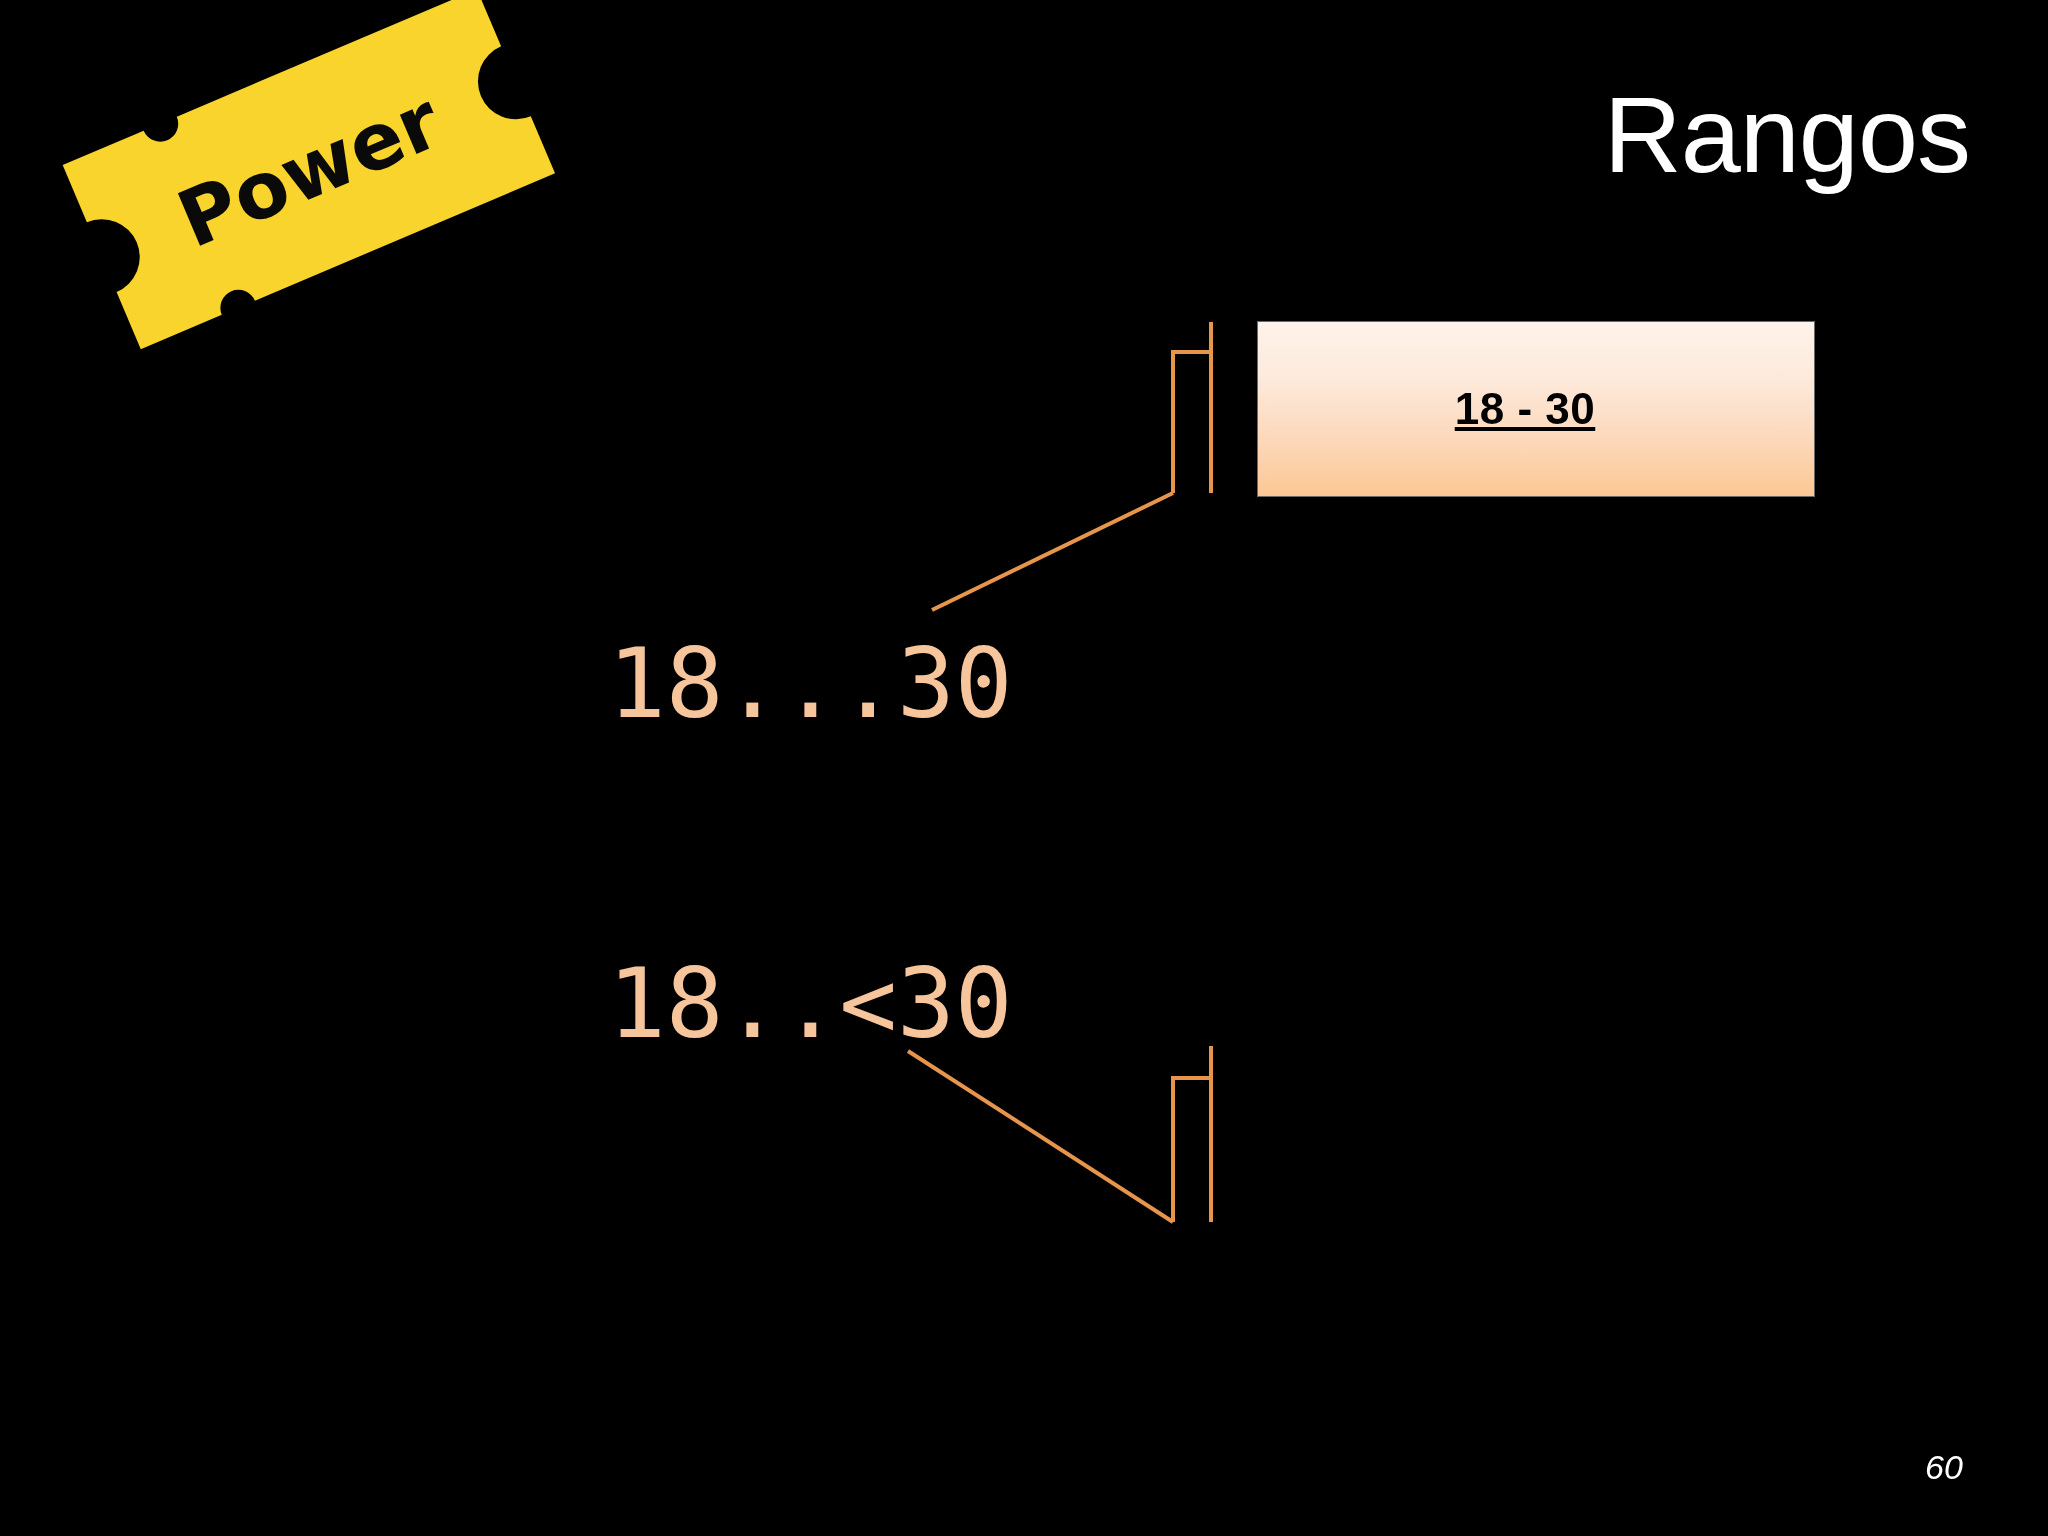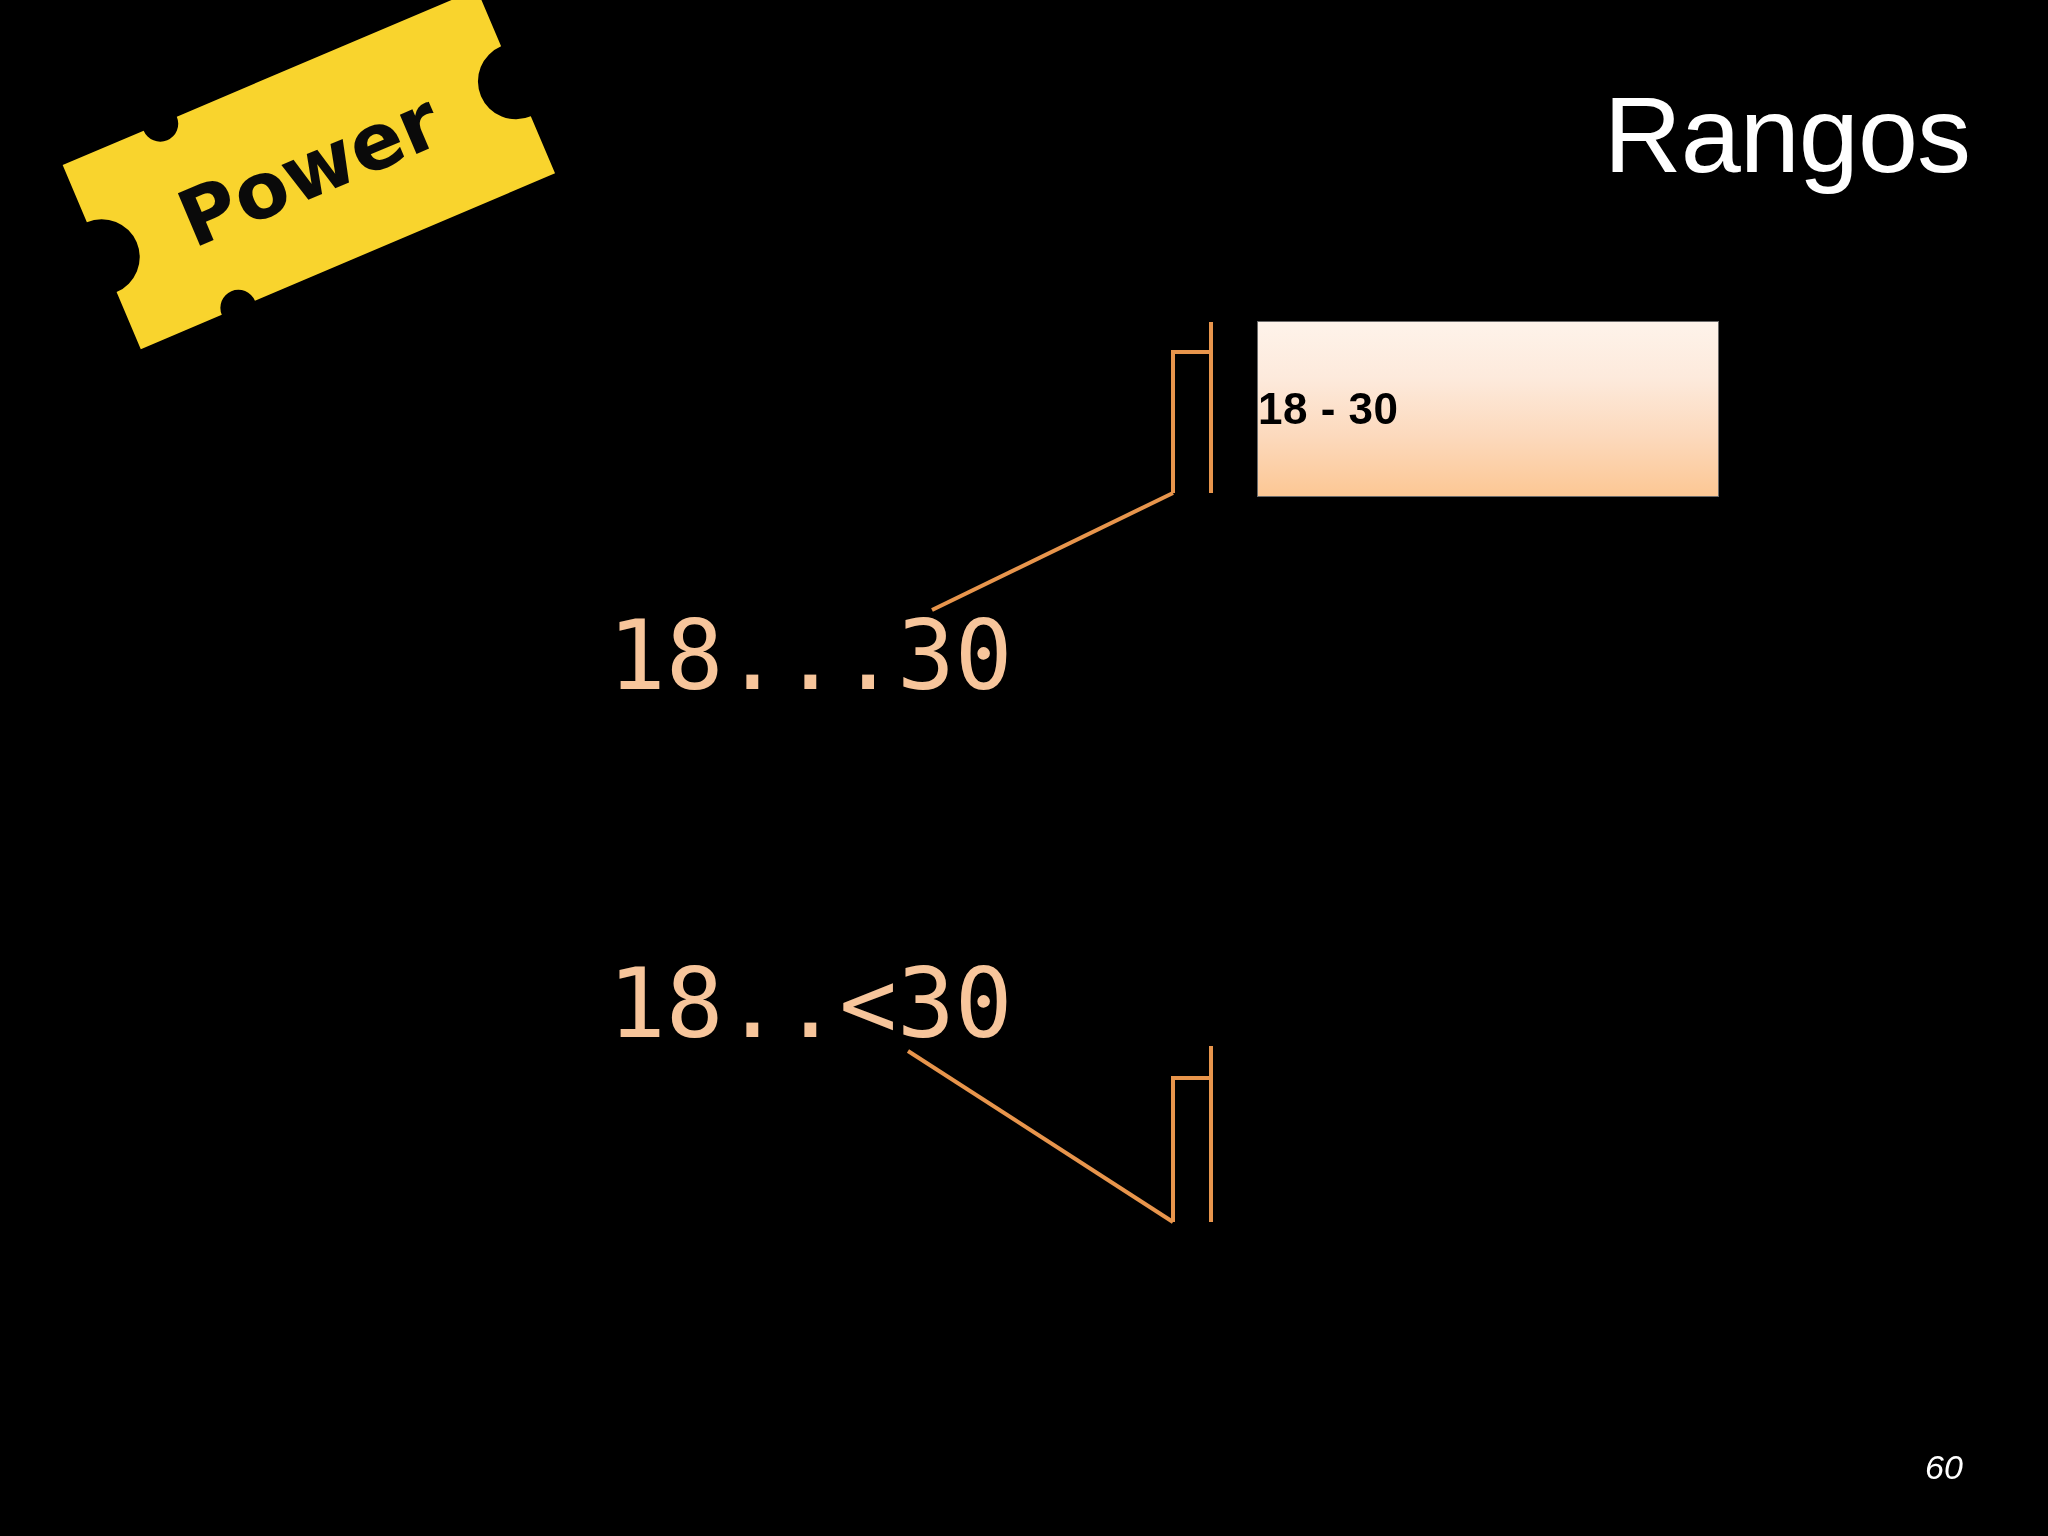--- a/index.html
+++ b/index.html
@@ -59,33 +59,35 @@
   .code-text {
     position: absolute;
     color: #F7C59B;
     font-family: "DejaVu Sans Mono", "Liberation Mono", monospace;
     font-size: 96px;
     font-weight: 400;
     letter-spacing: 0px;
     white-space: nowrap;
     line-height: 1;
   }
-  .code-1 { left: 608px; top: 608px; }
+  .code-1 { left: 608px; top: 636px; }
   .code-2 { left: 608px; top: 956px; }
 
   
   .result-box {
     position: absolute;
-    width: 462px;
+    width: 558px;
     height: 176px;
     background: linear-gradient(to bottom, #FEF3EA 0%, #FDEADC 32%, #FCD9BC 66%, #FCC794 100%);
     border: 1px solid #6A6A6A;
     box-sizing: border-box;
     display: flex;
     align-items: center;
+    justify-content: center;
+    text-decoration: underline;
   }
   .result-box .box-label {
     color: #000000;
     font-family: "Liberation Sans", sans-serif;
     font-size: 44px;
     font-weight: 700;
     letter-spacing: 0.5px;
     white-space: nowrap;
     margin-right: 22px;
   }

